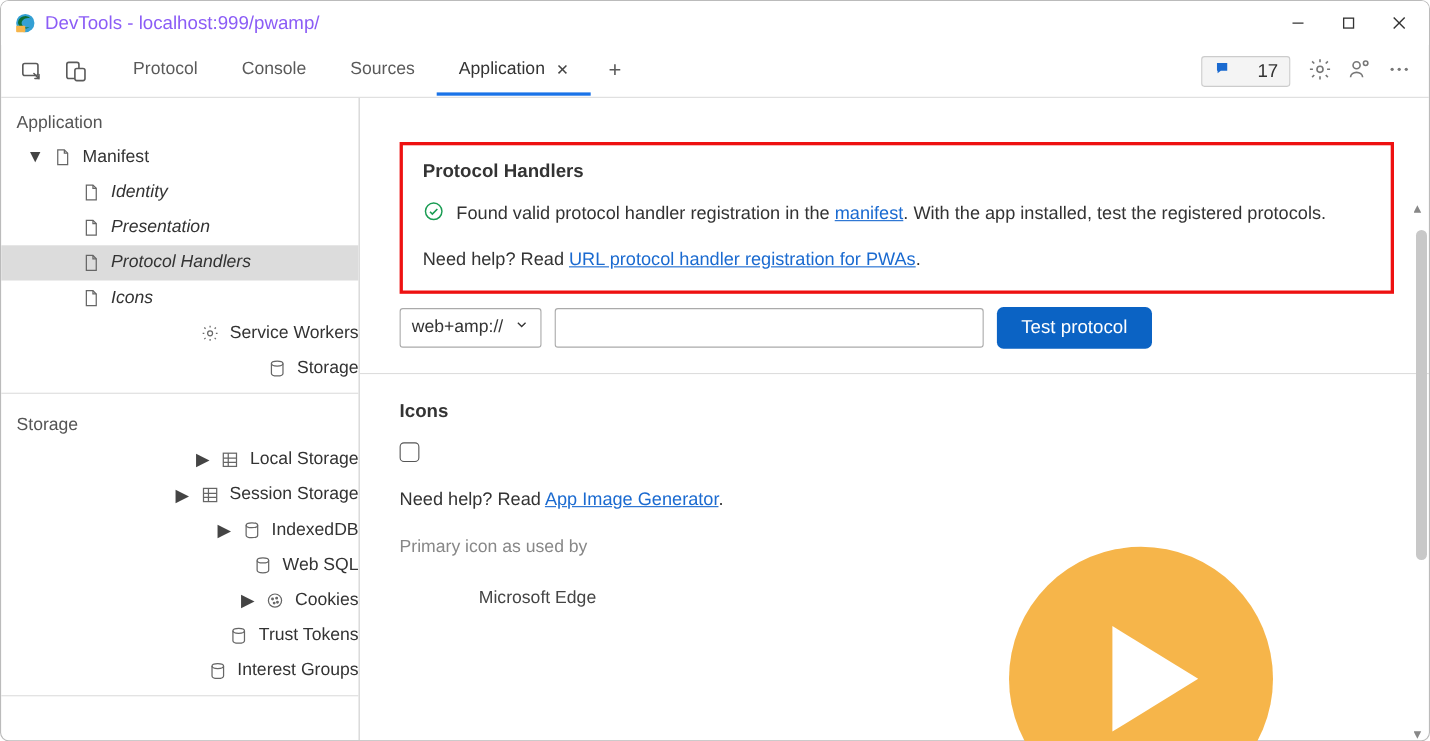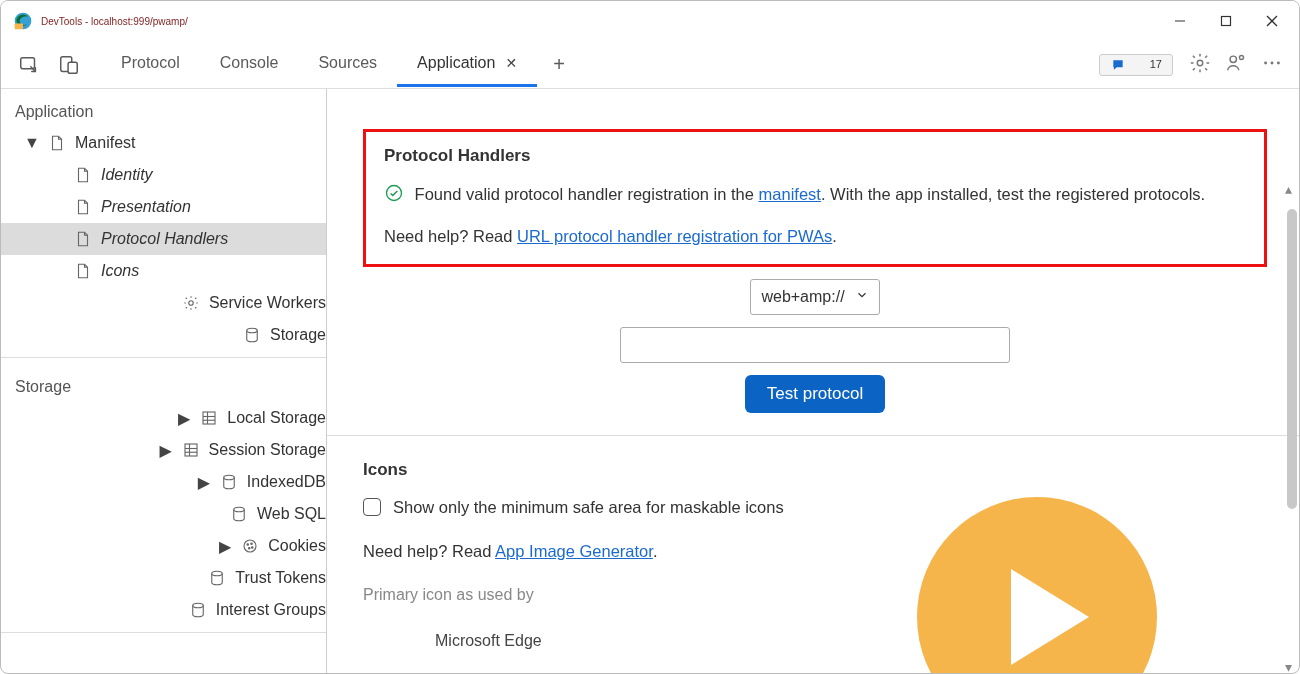--- a/index.html
+++ b/index.html
@@ -19,21 +19,21 @@
     height: 40px;
     display: flex;
     align-items: center;
     padding: 0 4px 0 12px;
     background: #fff;
   }
   .titlebar .app-icon {
     width: 20px; height: 20px; margin-right: 8px;
     display: flex; align-items: center; justify-content: center;
   }
-  .titlebar .title { font-size: 10px; color: #7f1d1d; }
+  .titlebar .title { font-size: 17px; color: #8b5cf6; }
   .win-controls { margin-left: auto; display: flex; }
   .win-btn { width: 46px; height: 32px; display: flex; align-items: center; justify-content: center; }
   .win-btn svg { width: 12px; height: 12px; }
 
   
   .tabrow {
     height: 48px;
     display: flex;
     align-items: center;
     border-bottom: 1px solid #ddd;
@@ -56,21 +56,21 @@
     display: flex; align-items: center; gap: 10px;
   }
   .tab.active { color: #333; border-bottom-color: #1a73e8; }
   .tab .close-x { font-size: 14px; color: #444; }
   .plus-tab { padding: 0 16px; color: #5a5a5a; font-size: 20px; }
   .tabrow .spacer { flex: 1; }
   .issues-badge {
     display: flex; align-items: flex-start; gap: 24px;
     border: 1px solid #ccc; border-radius: 3px;
     padding: 3px 10px;
-    font-size: 11px;
+    font-size: 17px;
     background: #f4f4f4;
   }
   .issues-badge .dot {
     width: 16px; height: 14px;
   }
   .right-icons { display: flex; align-items: center; gap: 14px; margin-left: 16px; margin-right: 8px; }
 
   
   .main { display: flex; height: calc(674px - 40px - 48px); position: relative; }
   .sidebar {
@@ -136,21 +136,21 @@
   }
   .check-icon {
     display: inline-flex; width: 20px; height: 20px; vertical-align: -3px;
     margin-right: 6px;
   }
   a.link { color: #1a6ad0; text-decoration: underline; }
   .help-line { font-size: 16.5px; margin-top: 18px; }
 
   .protocol-row {
     display: flex; align-items: center; gap: 12px;
-    margin-top: 12px; margin-bottom: 22px; flex-direction: column;
+    margin-top: 12px; margin-bottom: 22px;
   }
   .select {
     display: flex; align-items: center; gap: 10px;
     border: 1px solid #aaa; border-radius: 3px;
     padding: 6px 10px; font-size: 16px; background: #fff;
     height: 36px;
   }
   .select .chev { color: #444; }
   .proto-input {
     height: 36px; width: 390px;
@@ -461,21 +461,20 @@
       <input class="proto-input" style="">
       <button class="test-btn">Test protocol</button>
     </div>
 
     <div class="content-hr"></div>
 
     <div class="icons-section">
       <div class="icons-title">Icons</div>
       <div class="checkbox-row">
         <span class="checkbox"></span>
-        <span>Show only the minimum safe area for maskable icons</span>
       </div>
       <div class="status-line">
         <span>Need help? Read </span><a href="#" class="link">App Image Generator</a><span>.</span>
       </div>
       <div class="primary-icon-label">Primary icon as used by</div>
       <div class="browser-name">Microsoft Edge</div>
     </div>
 
     <div class="big-icon-wrap">
       <div class="big-play">

